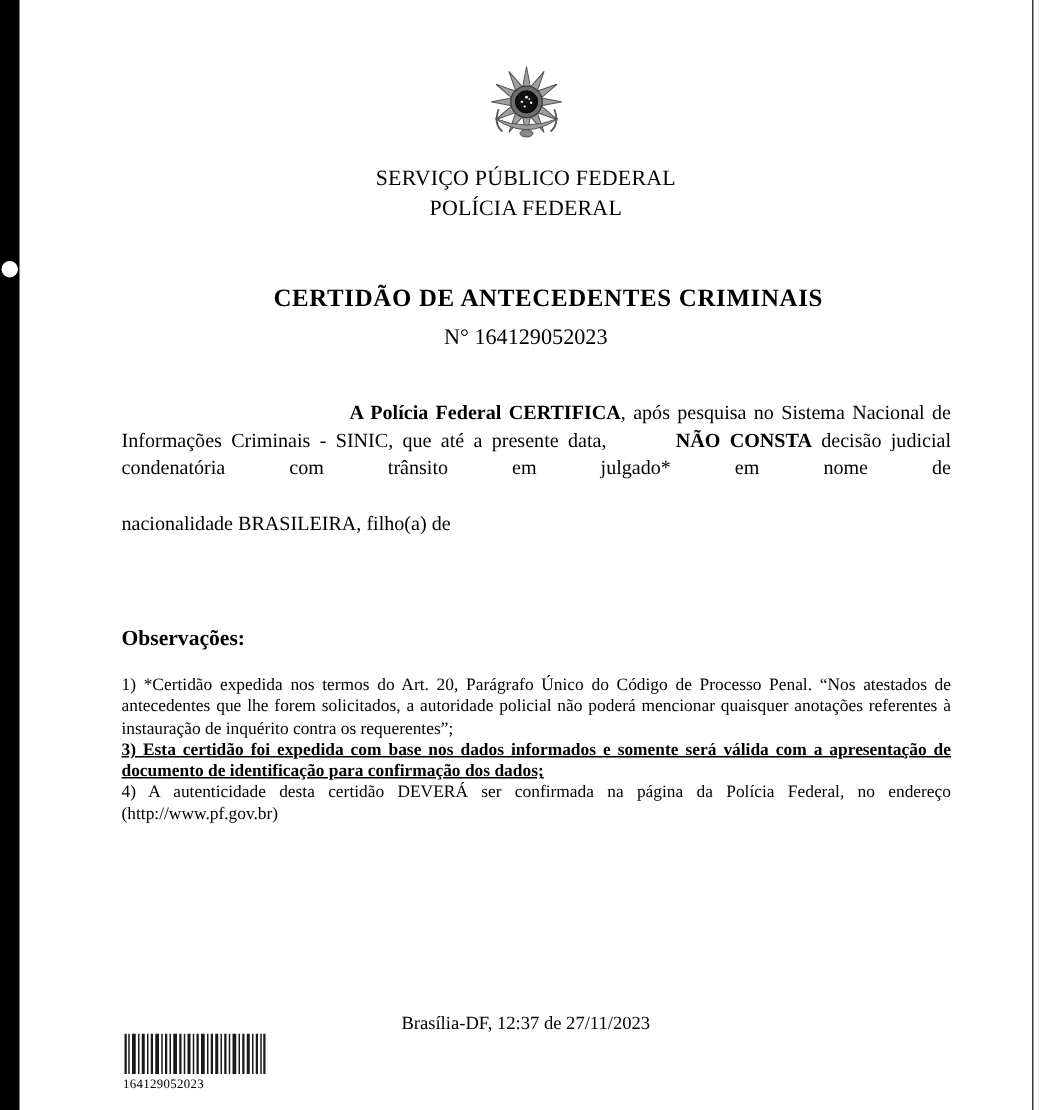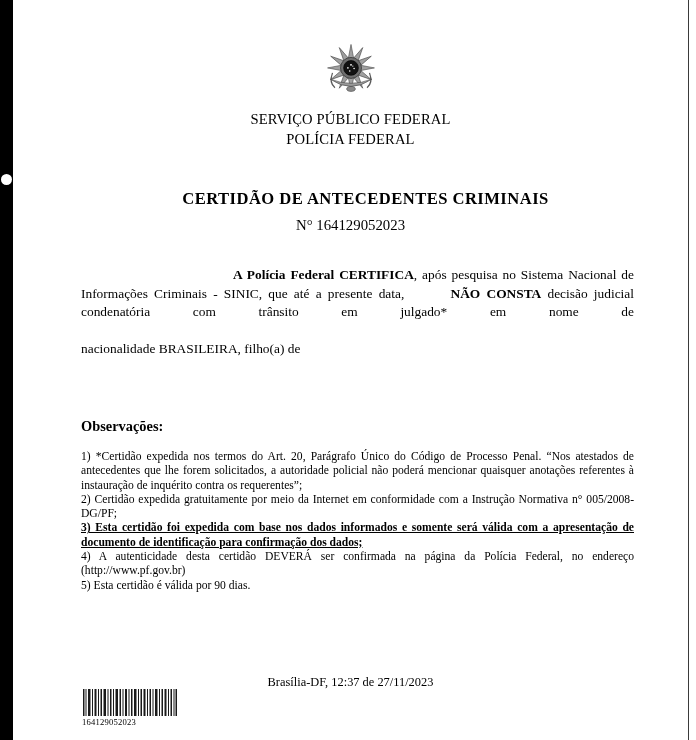--- a/index.html
+++ b/index.html
@@ -251,24 +251,22 @@
 
   <div id="cert-body">
     <p class="lead forcejust"><b>A Polícia Federal CERTIFICA</b><span>, após pesquisa no Sistema Nacional de Informações Criminais - SINIC, que até a presente data, </span><b>NÃO CONSTA</b><span> decisão judicial condenatória com trânsito em julgado* em nome de </span></p>
     <p><span>nacionalidade BRASILEIRA, filho(a) de </span></p>
   </div>
 
   <div id="obs-title">Observações:</div>
 
   <div id="obs-list">
     <p class="obs">1) *Certidão expedida nos termos do Art. 20, Parágrafo Único do Código de Processo Penal. “Nos atestados de antecedentes que lhe forem solicitados, a autoridade policial não poderá mencionar quaisquer anotações referentes à instauração de inquérito contra os requerentes”;</p>
-    <p class="obs">2) Certidão expedida gratuitamente por meio da Internet em conformidade com a Instrução Normativa n° 005/2008-DG/PF;</p>
     <p class="obs bold-ul">3) Esta certidão foi expedida com base nos dados informados e somente será válida com a apresentação de documento de identificação para confirmação dos dados;</p>
     <p class="obs">4) A autenticidade desta certidão DEVERÁ ser confirmada na página da Polícia Federal, no endereço (http://www.pf.gov.br)</p>
-    <p class="obs">5) Esta certidão é válida por 90 dias.</p>
   </div>
 
   <div id="placedate">Brasília-DF, 12:37 de 27/11/2023</div>
 
   <div id="barcode-block">
     <svg id="barcode" viewBox="0 0 192 54" preserveAspectRatio="none">
       <rect x="0" y="0" width="192" height="54" fill="#ffffff"></rect>
       <g fill="#1a1a1a">
         <rect x="2" y="0" width="3" height="54"></rect>
         <rect x="7" y="0" width="2" height="54"></rect>

